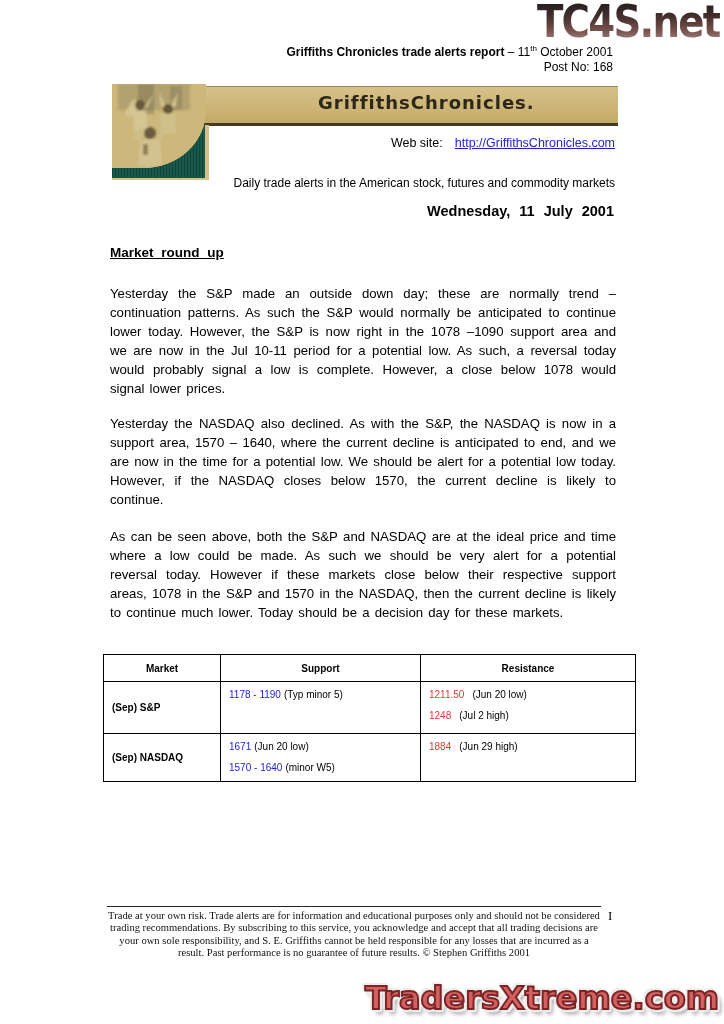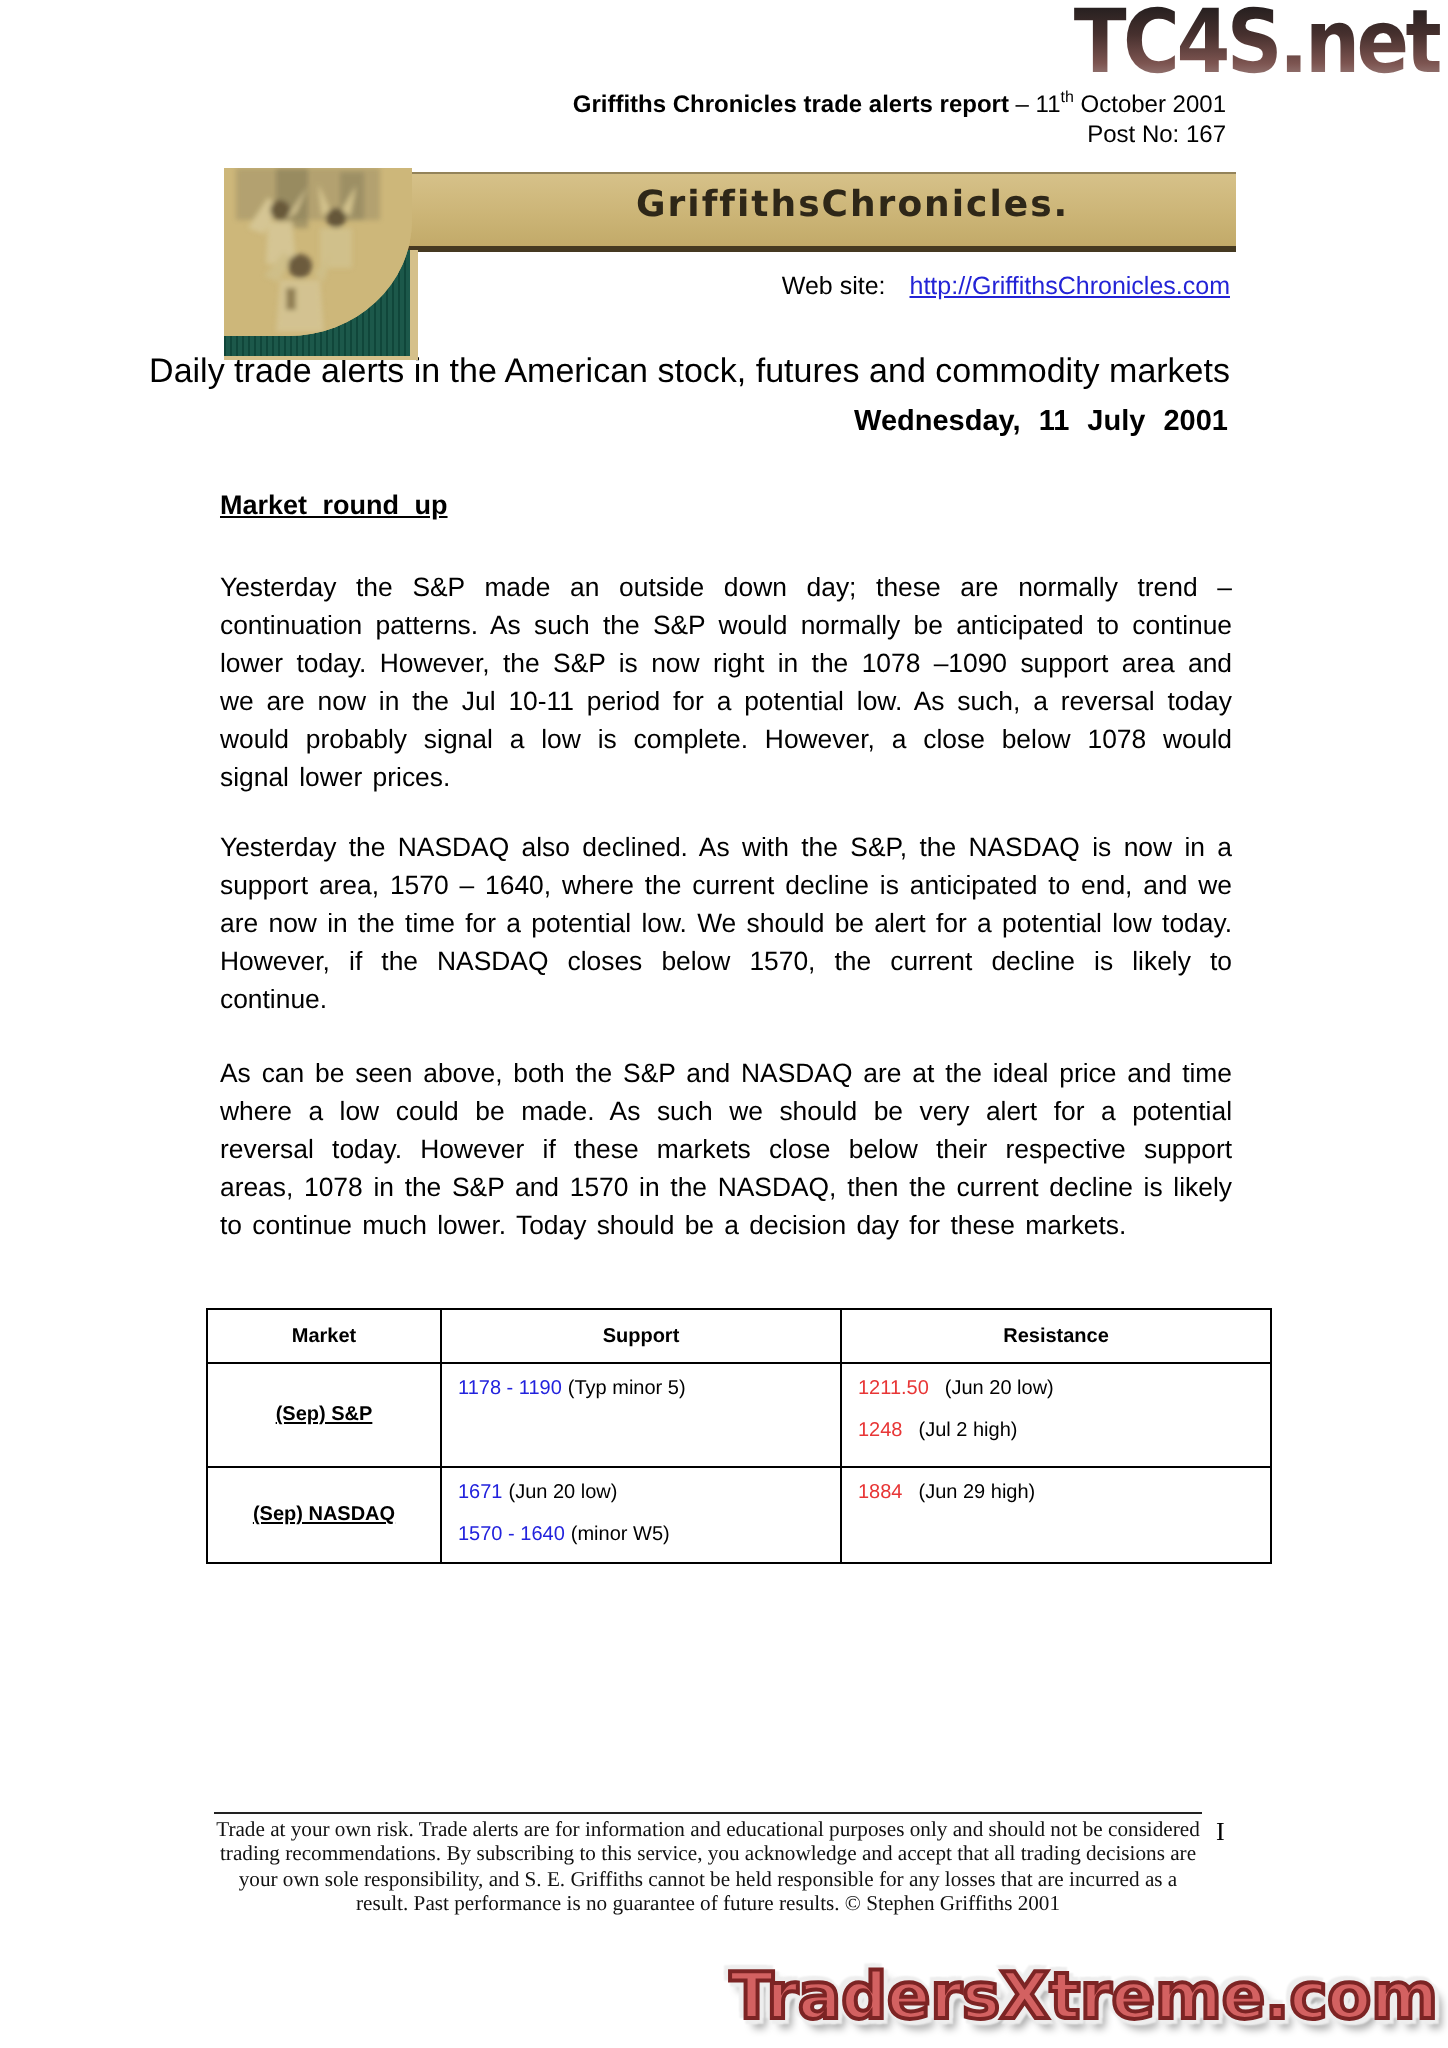--- a/index.html
+++ b/index.html
@@ -29,21 +29,21 @@
   .teal{position:absolute;left:0;top:41px;width:93px;height:53px;
         background:repeating-linear-gradient(90deg,#10463a 0 1px,#1c584a 1px 3px);
         border-right:4px solid #d5c08a;border-bottom:2px solid #d5c08a;z-index:1;}
   .blob{position:absolute;left:0;top:0;width:94px;height:84px;background:#cdb77a;
         border-bottom-right-radius:62px 58px;overflow:hidden;z-index:2;}
 
   
   .contact{position:absolute;top:136px;right:109px;font-size:12.5px;line-height:15.5px;}
   .contact .row{display:flex;justify-content:flex-end;gap:12px;}
   .contact a{color:#2323d6;text-decoration:underline;}
-  .tagline{position:absolute;top:176px;right:109px;font-size:17px;}
+  .tagline{position:absolute;top:176px;right:109px;font-size:12px;}
   .date-line{position:absolute;top:203px;right:110px;font-size:14.5px;font-weight:bold;word-spacing:5px;}
 
   
   .heading{position:absolute;top:245px;left:110px;font-size:13.5px;font-weight:bold;
            text-decoration:underline;word-spacing:4px;}
   .para{position:absolute;left:110px;width:506px;font-size:13.2px;line-height:19px;
         text-align:justify;word-spacing:1.5px;}
   .p1{top:284px;} .p2{top:414px;} .p3{top:527px;}
 
   
@@ -52,21 +52,21 @@
          color:#c4232a;
          text-shadow:-2px 0 0 #fff,2px 0 0 #fff,0 -2px 0 #fff,0 2px 0 #fff,
                      -2px -2px 0 #fff,2px 2px 0 #fff,-2px 2px 0 #fff,2px -2px 0 #fff,
                      5px 6px 3px rgba(110,110,110,.75);}
 
   
   .levels{position:absolute;left:103px;top:654px;border-collapse:collapse;font-size:10px;}
   .levels th,.levels td{border:1px solid #000;padding:2px 8px;}
   .levels th{font-weight:bold;text-align:center;height:22px;}
   .col-market{width:100px;} .col-support{width:183px;} .col-resist{width:198px;}
-  .cell-market{font-weight:bold;text-align:center;vertical-align:middle;text-decoration:underline;}
+  .cell-market{font-weight:bold;vertical-align:middle;}
   .cell-levels{vertical-align:top;line-height:21px;padding-top:4px;}
   .row1{height:52px;} .row2{height:48px;}
   .blue{color:#2222dd;} .red{color:#e83636;}
   .note{margin-left:3px;} .noteg{margin-left:8px;}
 
   
   .footer{position:absolute;left:107px;top:906px;width:494px;border-top:1px solid #222;
           padding-top:3px;font-family:"Liberation Serif",serif;font-size:10.6px;
           line-height:12.4px;text-align:center;color:#111;}
   .pagenum{position:absolute;left:608px;top:908px;font-family:"Liberation Serif",serif;font-size:13px;}
@@ -80,21 +80,21 @@
 </style>
 </head>
 <body>
 
 <div class="page">
 
   <div class="tc4s">TC4S.net</div>
 
   <div class="report-title">
     <div class="rt-line1"><span class="b">Griffiths Chronicles trade alerts report</span><span> – 11</span><sup>th</sup><span> October 2001</span></div>
-    <div class="rt-line2">Post No: 167</div>
+    <div class="rt-line2">Post No: 168</div>
   </div>
 
   <div class="masthead">
     <div class="band">
       <span class="brand">GriffithsChronicles.</span>
     </div>
     <div class="teal"></div>
     <div class="blob">
       <svg width="94" height="84" viewBox="0 0 94 84">
         <defs>

